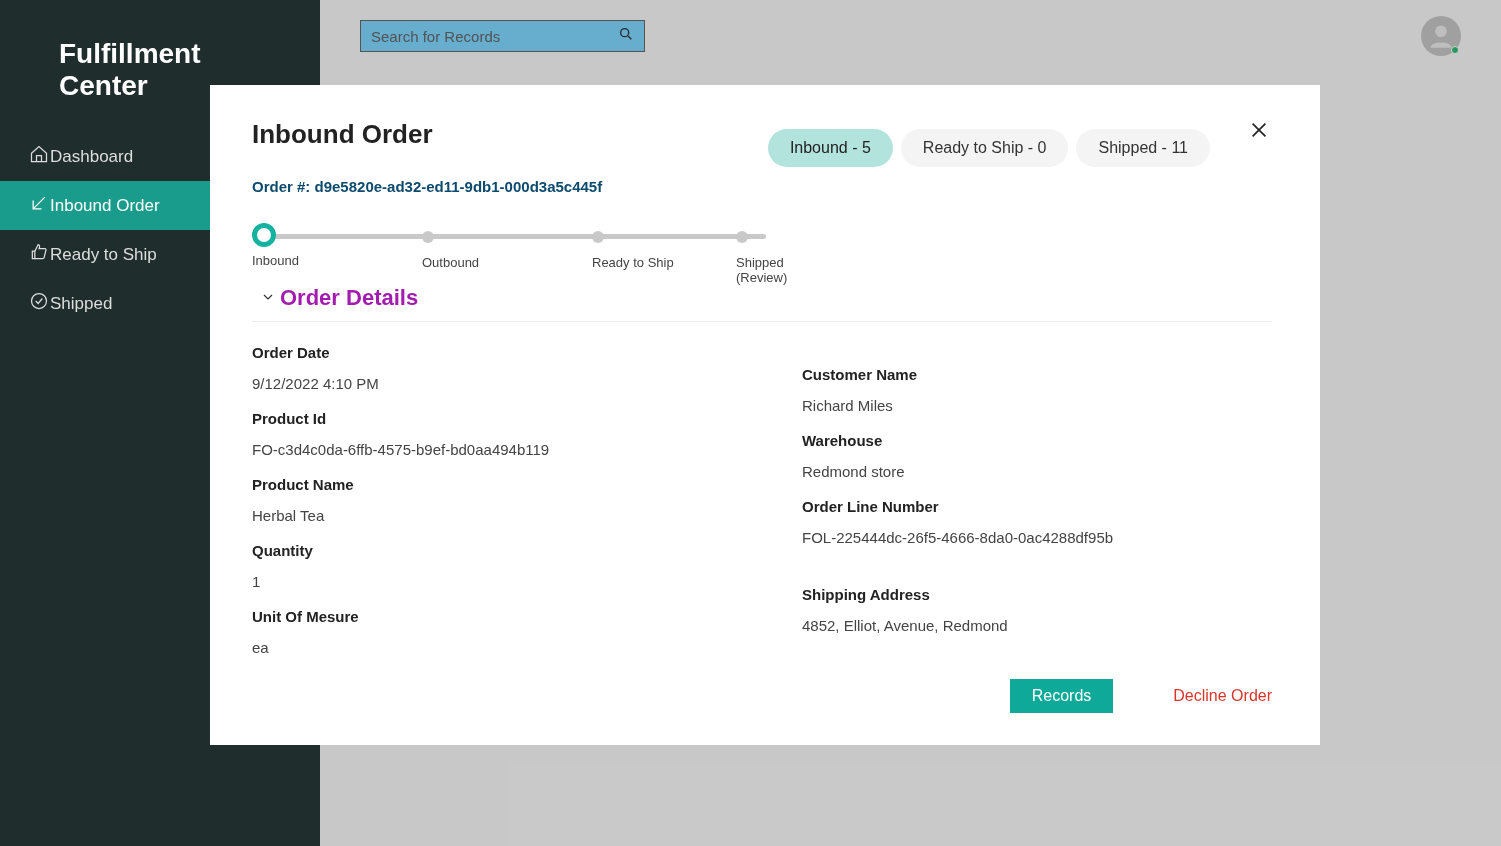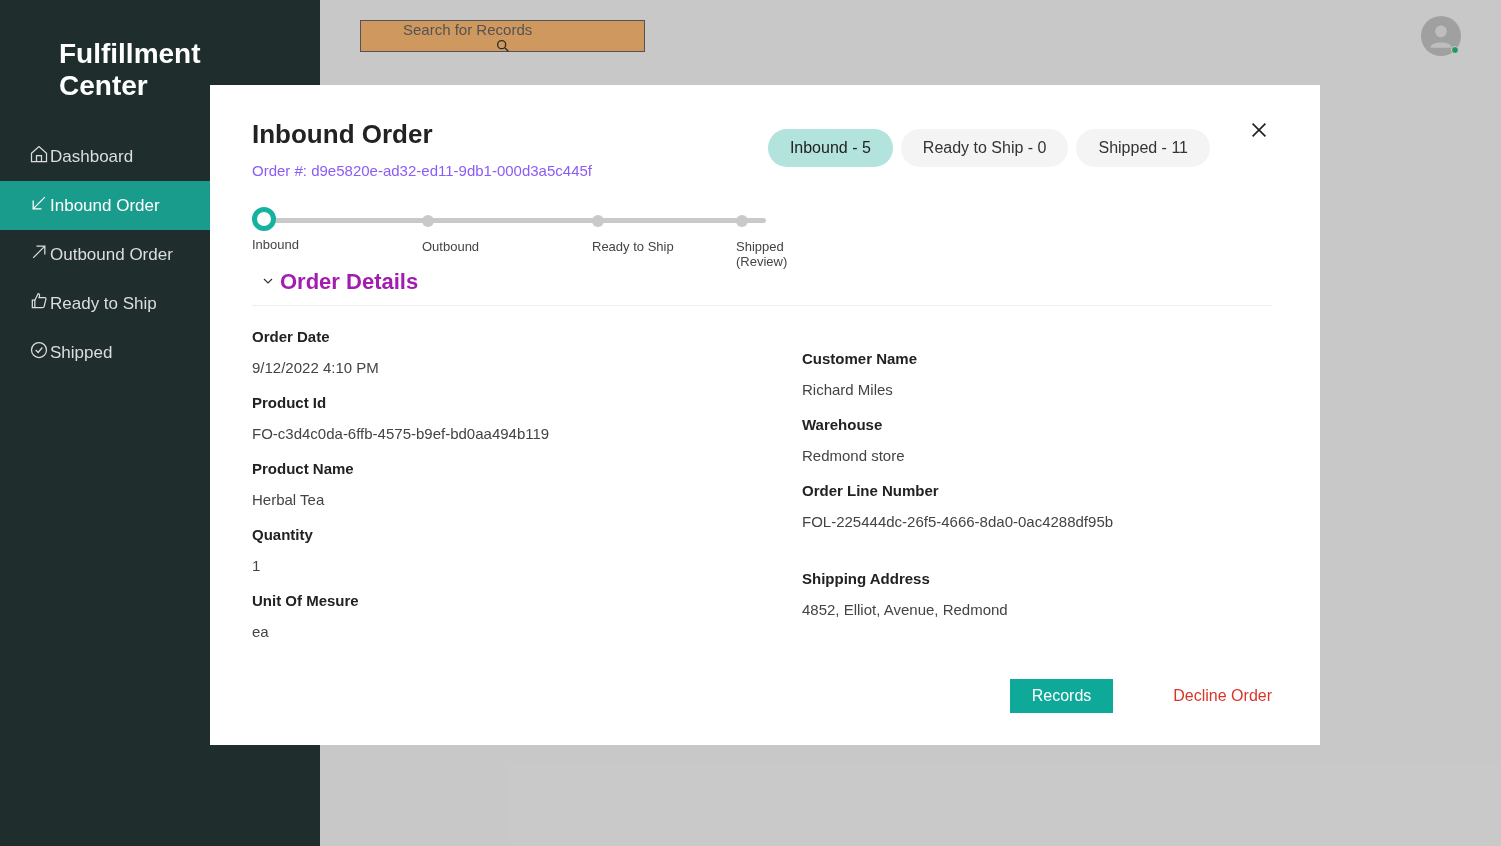--- a/index.html
+++ b/index.html
@@ -55,25 +55,24 @@
     right: 0;
     height: 60px;
     display: flex;
     align-items: center;
     padding: 12px 40px 0 40px;
   }
   .search-box {
     width: 285px;
     height: 32px;
     border: 1px solid #666;
-    background: #fdba74;
+    background: #7dd3fc;
     display: flex;
     align-items: center;
     padding: 0 10px;
-    flex-direction: column;
   }
   .search-input {
     flex: 1;
     border: none;
     outline: none;
     font-size: 15px;
     color: #555;
     background: transparent;
   }
   .search-input::placeholder { color: #666; }
@@ -121,24 +120,24 @@
     display: flex;
     align-items: flex-start;
     gap: 20px;
   }
   .modal-title {
     font-size: 26px;
     font-weight: 700;
     color: #222;
   }
   .modal-sub {
-    margin-top: 12px;
+    margin-top: 28px;
     font-size: 15px;
-    color: #8b5cf6;
-    font-weight: 400;
+    color: #0c4a6e;
+    font-weight: 700;
   }
   .status-pills {
     margin-left: auto;
     display: flex;
     gap: 8px;
     padding-top: 10px;
   }
   .pill {
     padding: 10px 22px;
     border-radius: 26px;
@@ -281,29 +280,20 @@
         <svg viewBox="0 0 24 24">
             <path d="M19 5 L5 19"></path>
             <path d="M5 9 V19 H15"></path>
           </svg>
       </span>
       <span>Inbound Order</span>
     </li>
     <li class="nav-item">
       <span class="nav-icon">
         <svg viewBox="0 0 24 24">
-            <path d="M5 19 L19 5"></path>
-            <path d="M9 5 H19 V15"></path>
-          </svg>
-      </span>
-      <span>Outbound Order</span>
-    </li>
-    <li class="nav-item">
-      <span class="nav-icon">
-        <svg viewBox="0 0 24 24">
             <path d="M7 20 H4 V11 H7 Z"></path>
             <path d="M7 11 L11 3 C13 3 13 6 12 8 H19 C20 8 21 9 20 11 L18 19 C18 20 17 20 16 20 H7"></path>
           </svg>
       </span>
       <span>Ready to Ship</span>
     </li>
     <li class="nav-item">
       <span class="nav-icon">
         <svg viewBox="0 0 24 24">
             <circle cx="12" cy="12" r="9"></circle>

